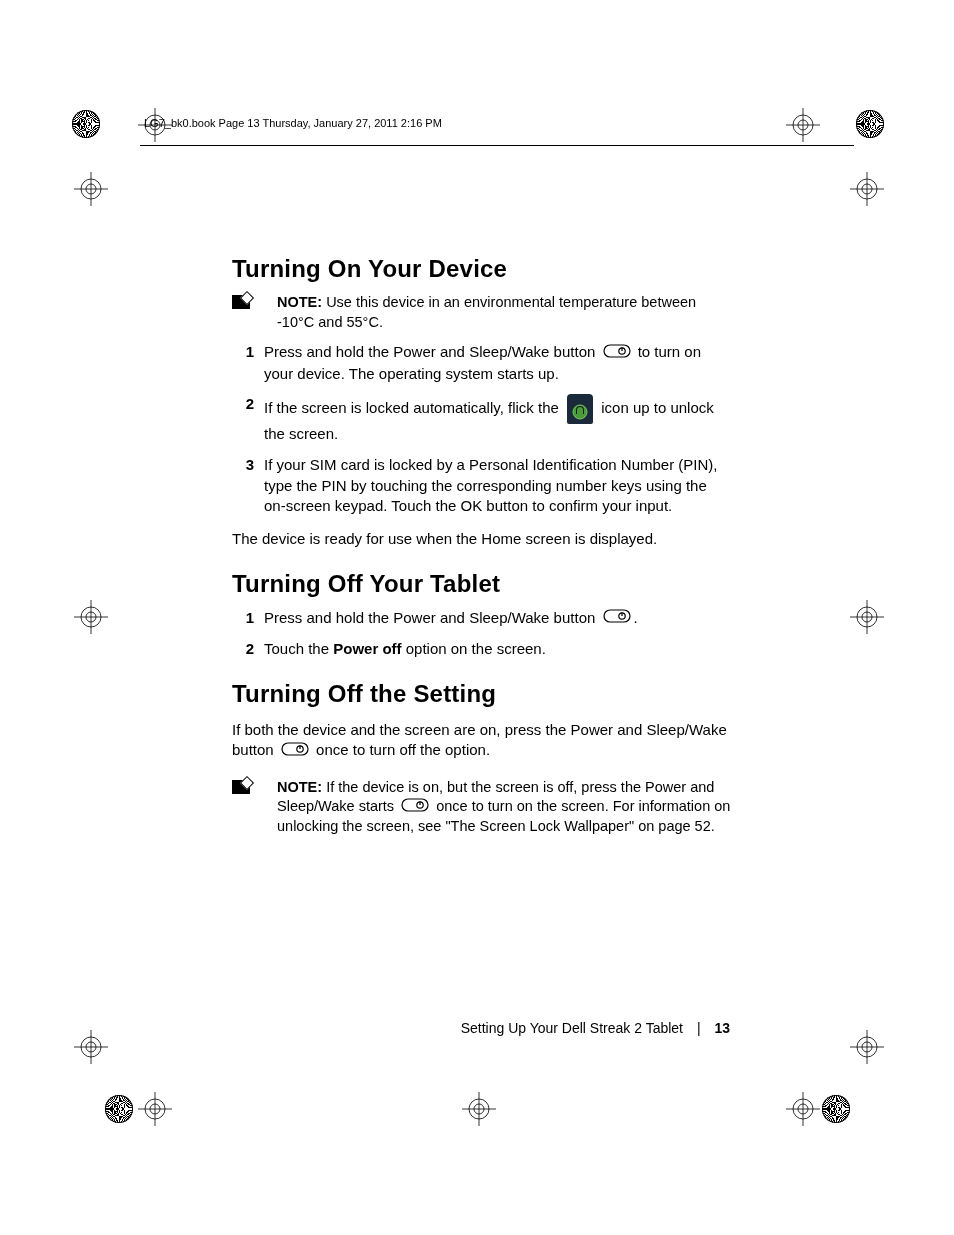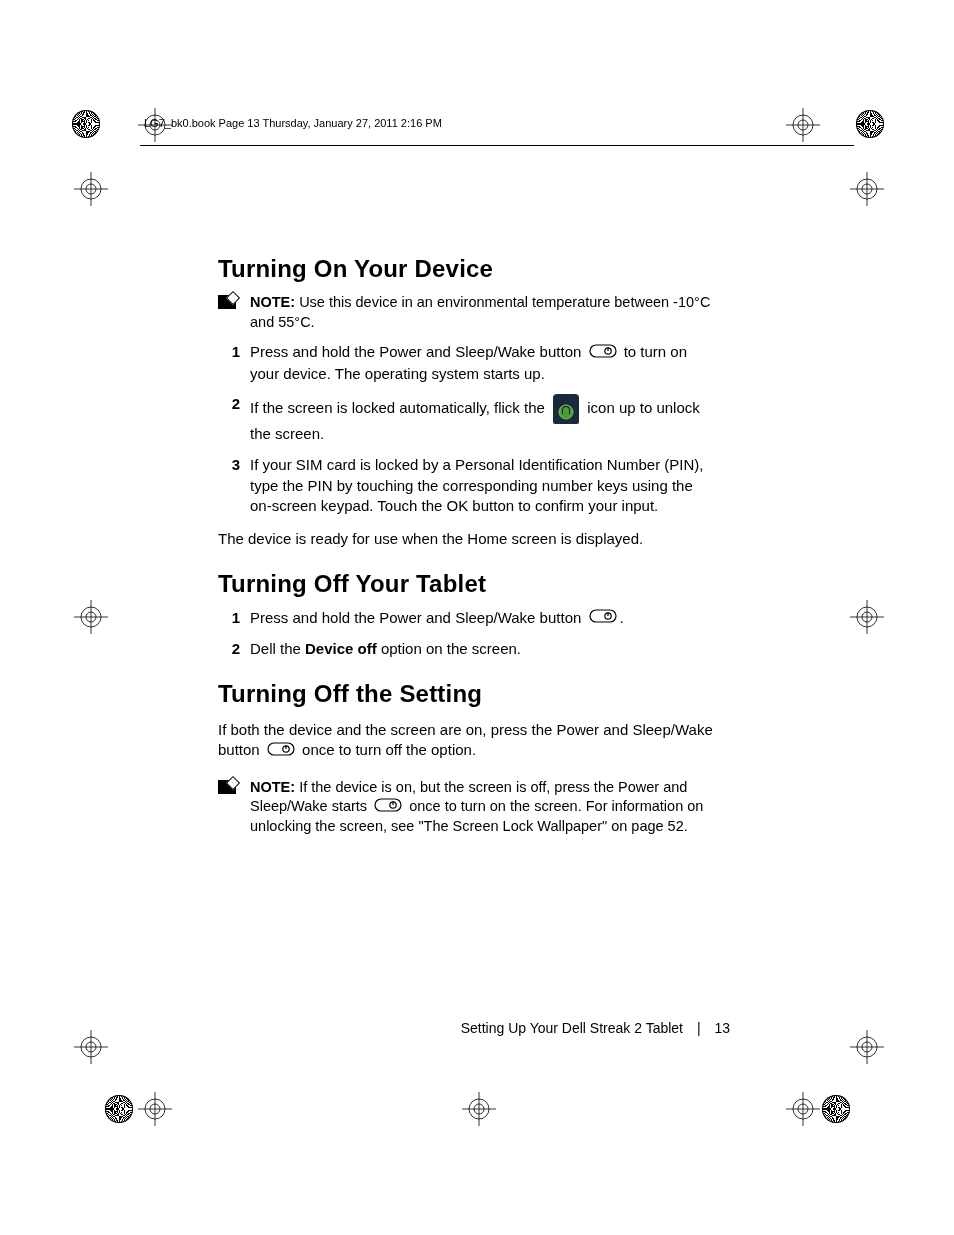--- a/index.html
+++ b/index.html
@@ -12,21 +12,21 @@
     height: 1235px;
     position: relative;
     overflow: hidden;
   }
   .page {
     position: absolute;
     left: 0; top: 0; right: 0; bottom: 0;
   }
   .content {
     position: absolute;
-    left: 218px;
+    left: 232px;
     top: 255px;
     width: 500px;
   }
   h2 {
     font-size: 24px;
     font-weight: 700;
     margin: 0 0 10px 0;
     letter-spacing: 0.2px;
   }
   p, li {
@@ -49,20 +49,21 @@
     text-align: right;
     padding-right: 10px;
     box-sizing: border-box;
   }
   .li-body {
     flex: 1;
   }
   .note-row {
     display: flex;
     margin-bottom: 10px;
+    gap: 13px;
   }
   .note-icon-cell {
     width: 32px;
     flex: 0 0 32px;
     padding-top: 2px;
   }
   .note-icon {
     width: 18px;
     height: 14px;
     background: #000;
@@ -146,21 +147,21 @@
   
   .ftr {
     position: absolute;
     left: 230px;
     width: 500px;
     top: 1020px;
     text-align: right;
     font-size: 14px;
   }
   .ftr .sep { margin: 0 10px; }
-  .ftr .pg { font-weight: 400; }
+  .ftr .pg { font-weight: 700; }
 
   
   .mark {
     position: absolute;
     width: 34px;
     height: 34px;
   }
   .mark svg { width: 100%; height: 100%; display: block; }
   .tex {
     position: absolute;
@@ -346,21 +347,21 @@
             <span class="pwr-btn"><svg width="28" height="14" viewBox="0 0 28 14">
                   <rect x="1" y="1" width="26" height="12" rx="6" fill="none" stroke="#000" stroke-width="1.2"></rect>
                   <circle cx="19" cy="7" r="3.2" fill="none" stroke="#000" stroke-width="1.2"></circle>
                   <line x1="19" y1="3.5" x2="19" y2="7" stroke="#000" stroke-width="1.2"></line>
                 </svg></span><span>.</span>
           </span>
         </li>
         <li>
           <span class="num">2</span>
           <span class="li-body">
-            <span>Dell the </span><b>Device off</b><span> option on the screen.</span>
+            <span>Touch the </span><b>Power off</b><span> option on the screen.</span>
           </span>
         </li>
       </ol>
     </div>
 
     <div class="section">
       <h2>Turning Off the Setting</h2>
       <p class="para">
         <span>If both the device and the screen are on, press the Power and Sleep/Wake button </span>
         <span class="pwr-btn"><svg width="28" height="14" viewBox="0 0 28 14">

